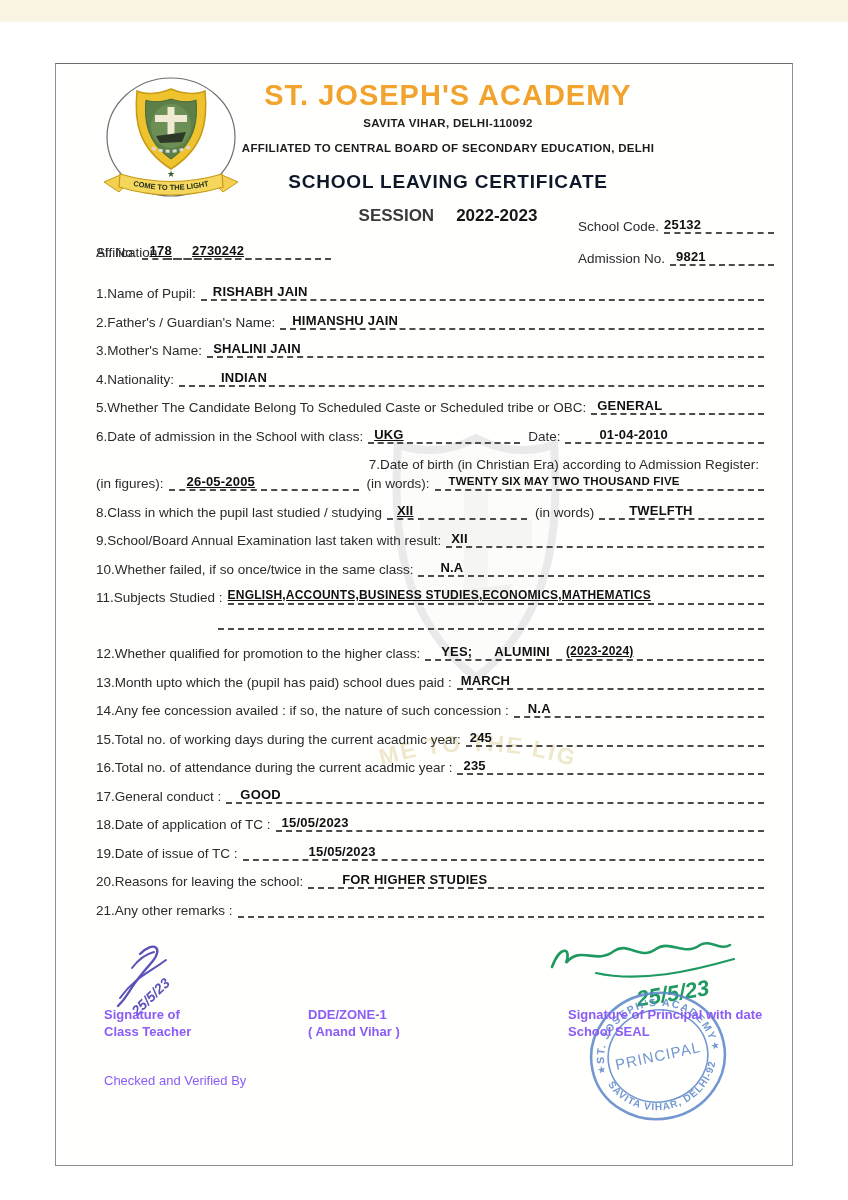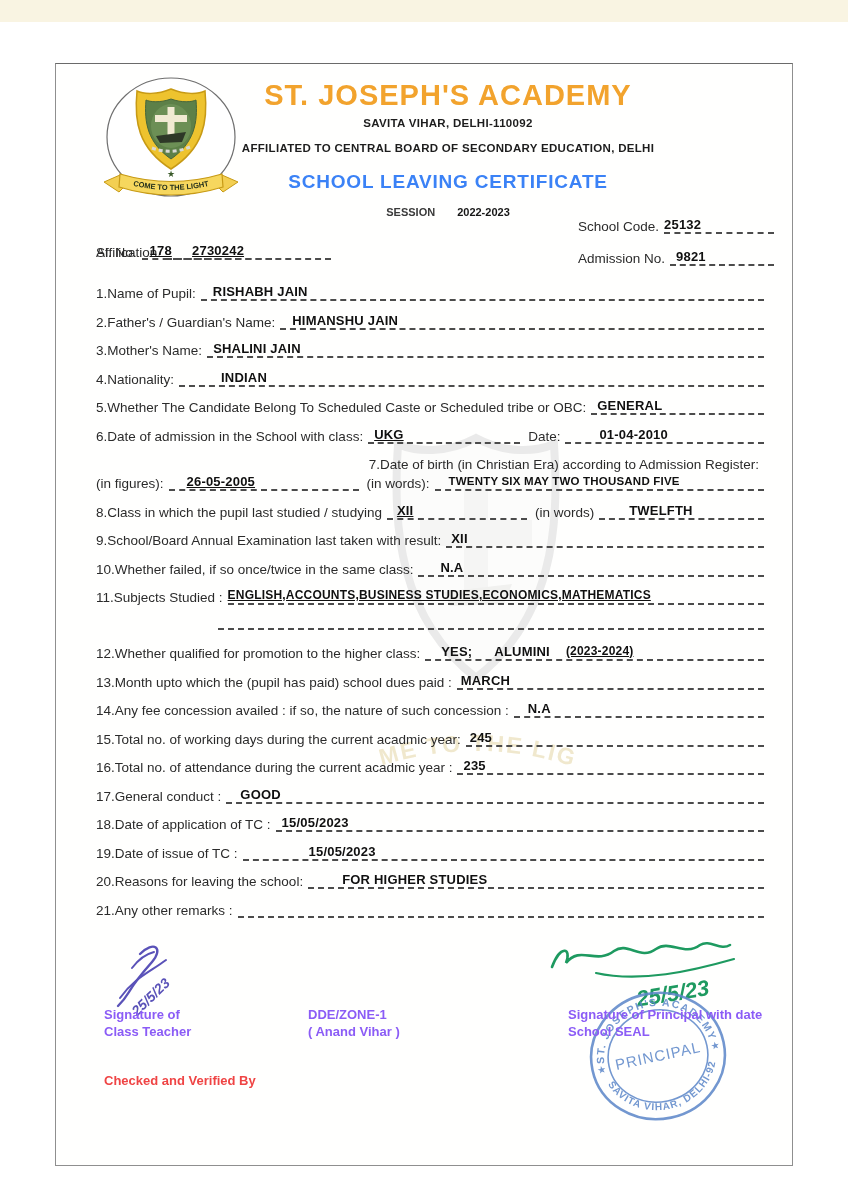--- a/index.html
+++ b/index.html
@@ -21,22 +21,22 @@
     border: 1px solid #8f8f8f;
     border-top-color: #6a6a6a;
     background: #fffffe;
   }
   
   .logo { position: absolute; left: 34px; top: 12px; width: 162px; height: 126px; }
   .hdr { padding-left: 48px; text-align: center; }
   .school-name { margin-top: 15px; font-size: 29px; font-weight: bold; letter-spacing: 1px; color: #f2a32d; }
   .addr { margin-top: 5px; font-size: 11.5px; font-weight: bold; color: #1d1d1d; letter-spacing: .3px; }
   .affil { margin-top: 13px; font-size: 11.5px; font-weight: bold; color: #1d1d1d; letter-spacing: .3px; }
-  .cert-title { margin-top: 17px; font-size: 19px; font-weight: bold; color: #3b82f6; letter-spacing: .8px; }
-  .session { margin-top: 13px; font-size: 11px; font-weight: bold; color: #3a3a3a; }
+  .cert-title { margin-top: 17px; font-size: 19px; font-weight: bold; color: #0f172a; letter-spacing: .8px; }
+  .session { margin-top: 13px; font-size: 17px; font-weight: bold; color: #3a3a3a; }
   .session .sv { margin-left: 22px; color: #161616; }
   
   .meta { position: absolute; font-size: 13.5px; display: flex; align-items: flex-end; }
   .m-l1 { left: 40px; top: 147px; width: 330px; margin-top: 32px; }
   .m-l2 { left: 40px; top: 179px; width: 260px; }
   .m-r1 { left: 522px; top: 153px; width: 196px; }
   .m-r2 { left: 522px; top: 185px; width: 196px; }
   
   .fill {
     flex: 1; min-height: 17px;
@@ -57,21 +57,21 @@
   
   .watermark { position: absolute; left: 270px; top: 352px; width: 300px; height: 400px; z-index: 0; opacity: .55; }
   
   .sig-teacher { position: absolute; left: 46px; top: 876px; width: 115px; height: 82px; }
   .sig-principal { position: absolute; left: 488px; top: 873px; width: 205px; height: 80px; }
   .seal { position: absolute; left: 526px; top: 916px; width: 152px; height: 152px; opacity: .85; }
   .sig-label { position: absolute; font-size: 13px; font-weight: bold; color: #8b5cf6; line-height: 17px; }
   .sl-teacher { left: 48px; top: 942px; }
   .sl-dde { left: 252px; top: 942px; }
   .sl-principal { left: 512px; top: 942px; z-index: 3; }
-  .checked { position: absolute; left: 48px; top: 1009px; font-size: 13px; font-weight: bold; color: #ef4444; }
+  .checked { position: absolute; left: 48px; top: 1009px; font-size: 13px; font-weight: normal; color: #8b5cf6; }
 </style>
 </head>
 <body>
 
 <div class="scan-top-strip"></div>
 
 <div class="sheet">
 
   <svg class="watermark" viewBox="0 0 300 400">
     <path d="M150,22 C120,38 90,36 72,28 C66,112 74,202 150,262 C226,202 234,112 228,28 C210,36 180,38 150,22 Z" fill="#fafaf9" stroke="#dadada" stroke-width="8"></path>

